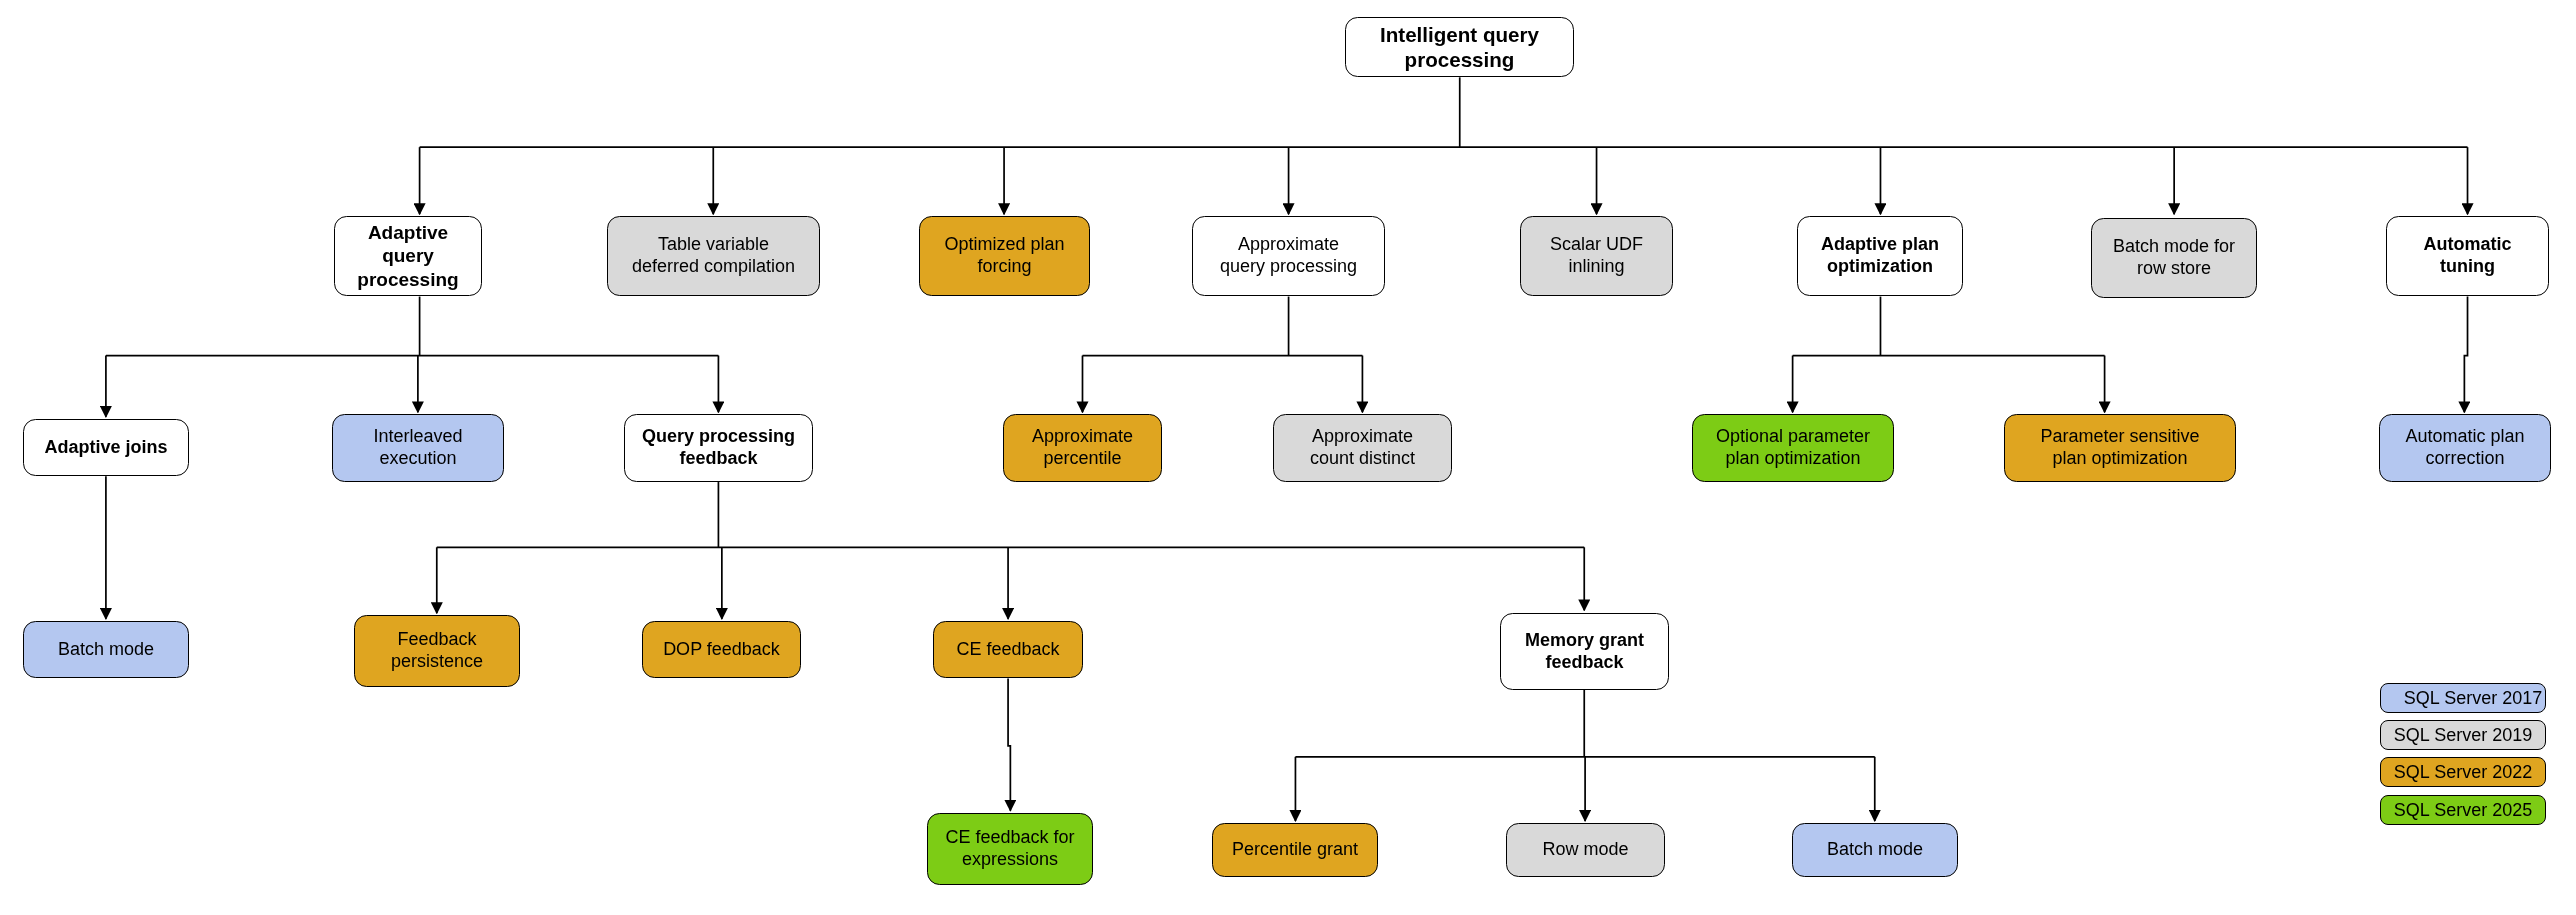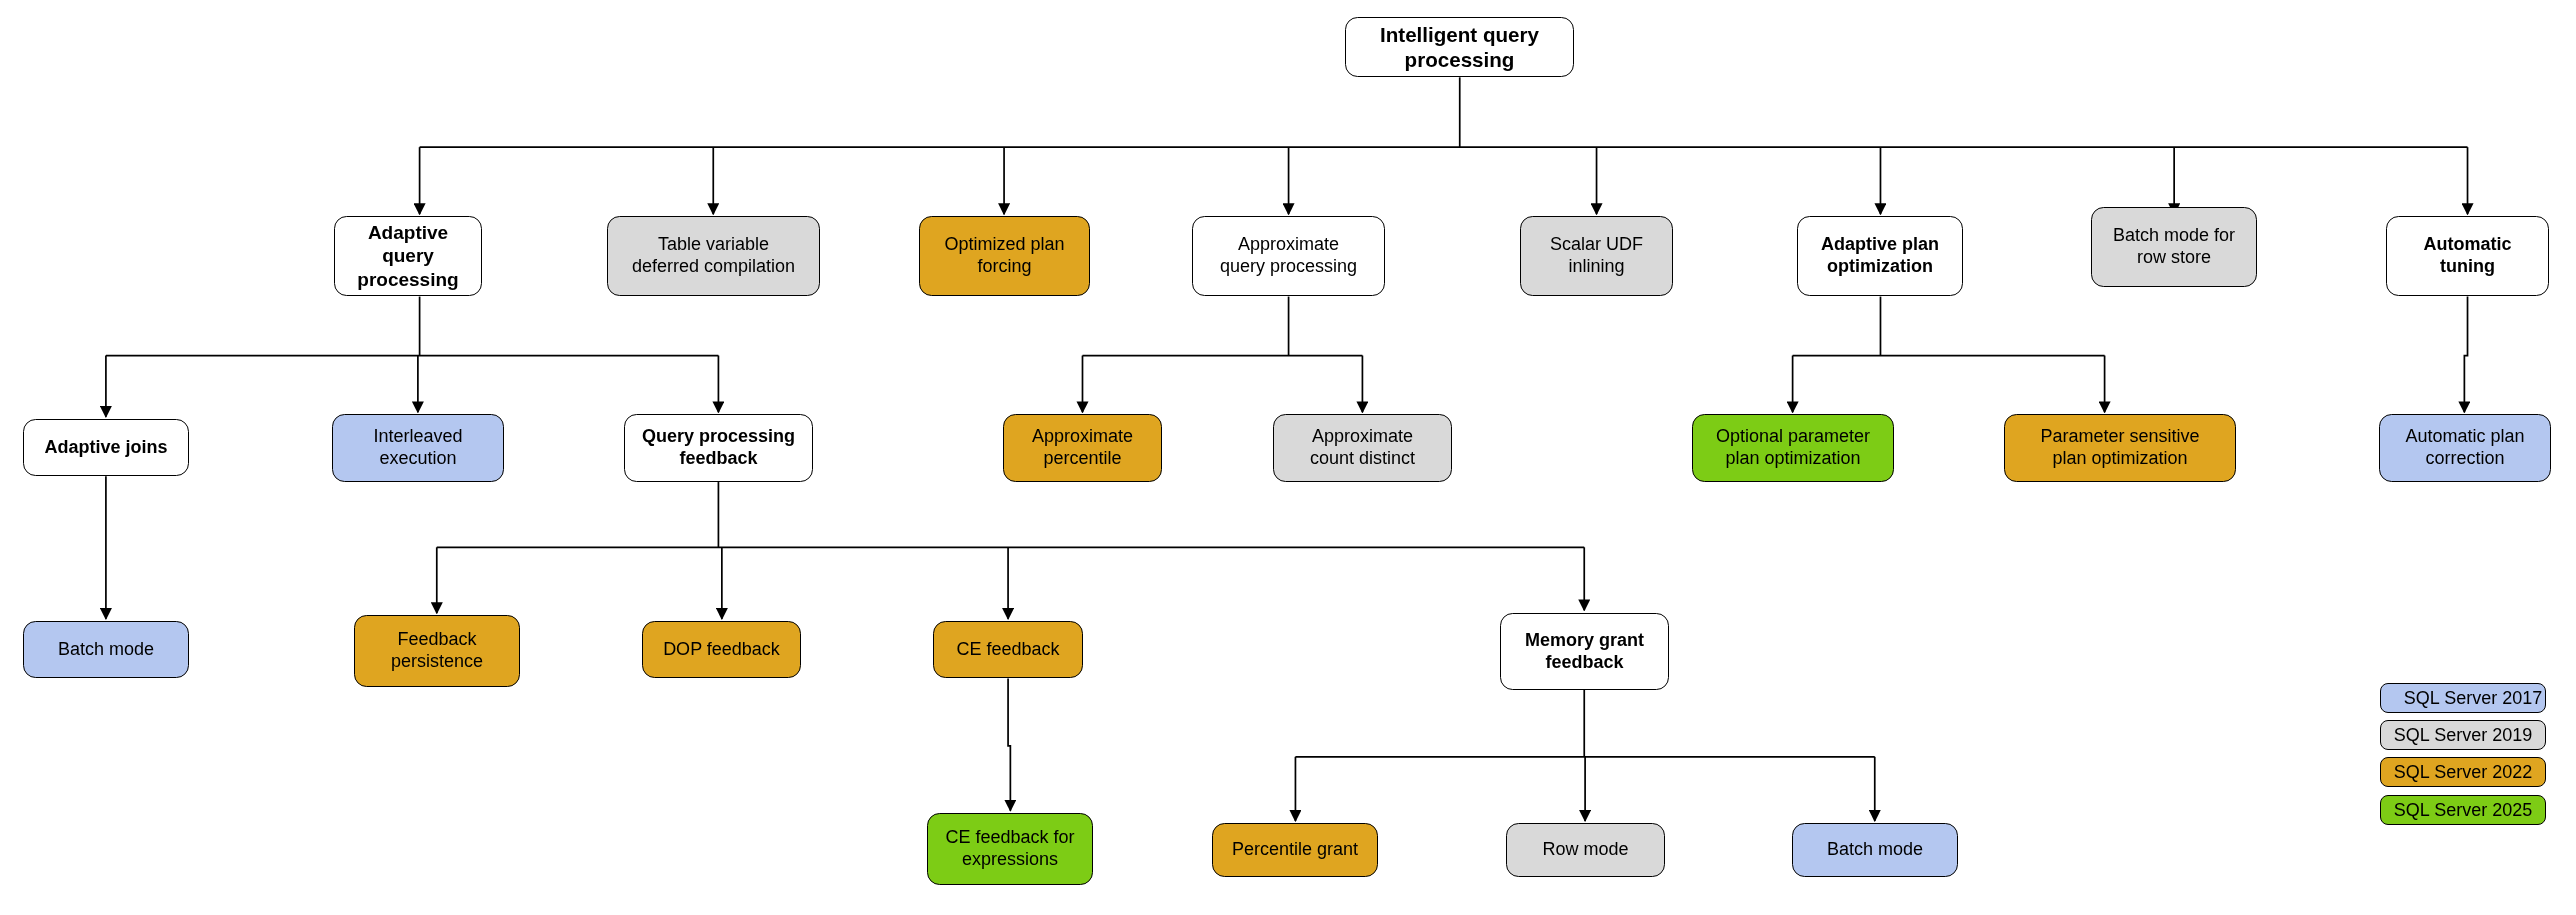--- a/index.html
+++ b/index.html
@@ -107,21 +107,21 @@
 query processing</span>
       </div>
       <div class="node n-gray" style="left: 1520px; top: 216px; width: 153px; height: 80px; font-size: 18px;">
         <span>Scalar UDF
 inlining</span>
       </div>
       <div class="node n-white bold" style="left: 1797px; top: 216px; width: 166px; height: 80px; font-size: 18px;">
         <span>Adaptive plan
 optimization</span>
       </div>
-      <div class="node n-gray" style="left: 2091px; top: 207px; width: 166px; height: 80px; font-size: 18px;">
+      <div class="node n-gray" style="left: 2091px; top: 218px; width: 166px; height: 80px; font-size: 18px;">
         <span>Batch mode for
 row store</span>
       </div>
       <div class="node n-white bold" style="left: 2386px; top: 216px; width: 163px; height: 80px; font-size: 18px;">
         <span>Automatic
 tuning</span>
       </div>
       <div class="node n-white bold" style="left: 23px; top: 419px; width: 166px; height: 57px; font-size: 18px;">
         <span>Adaptive joins</span>
       </div>

